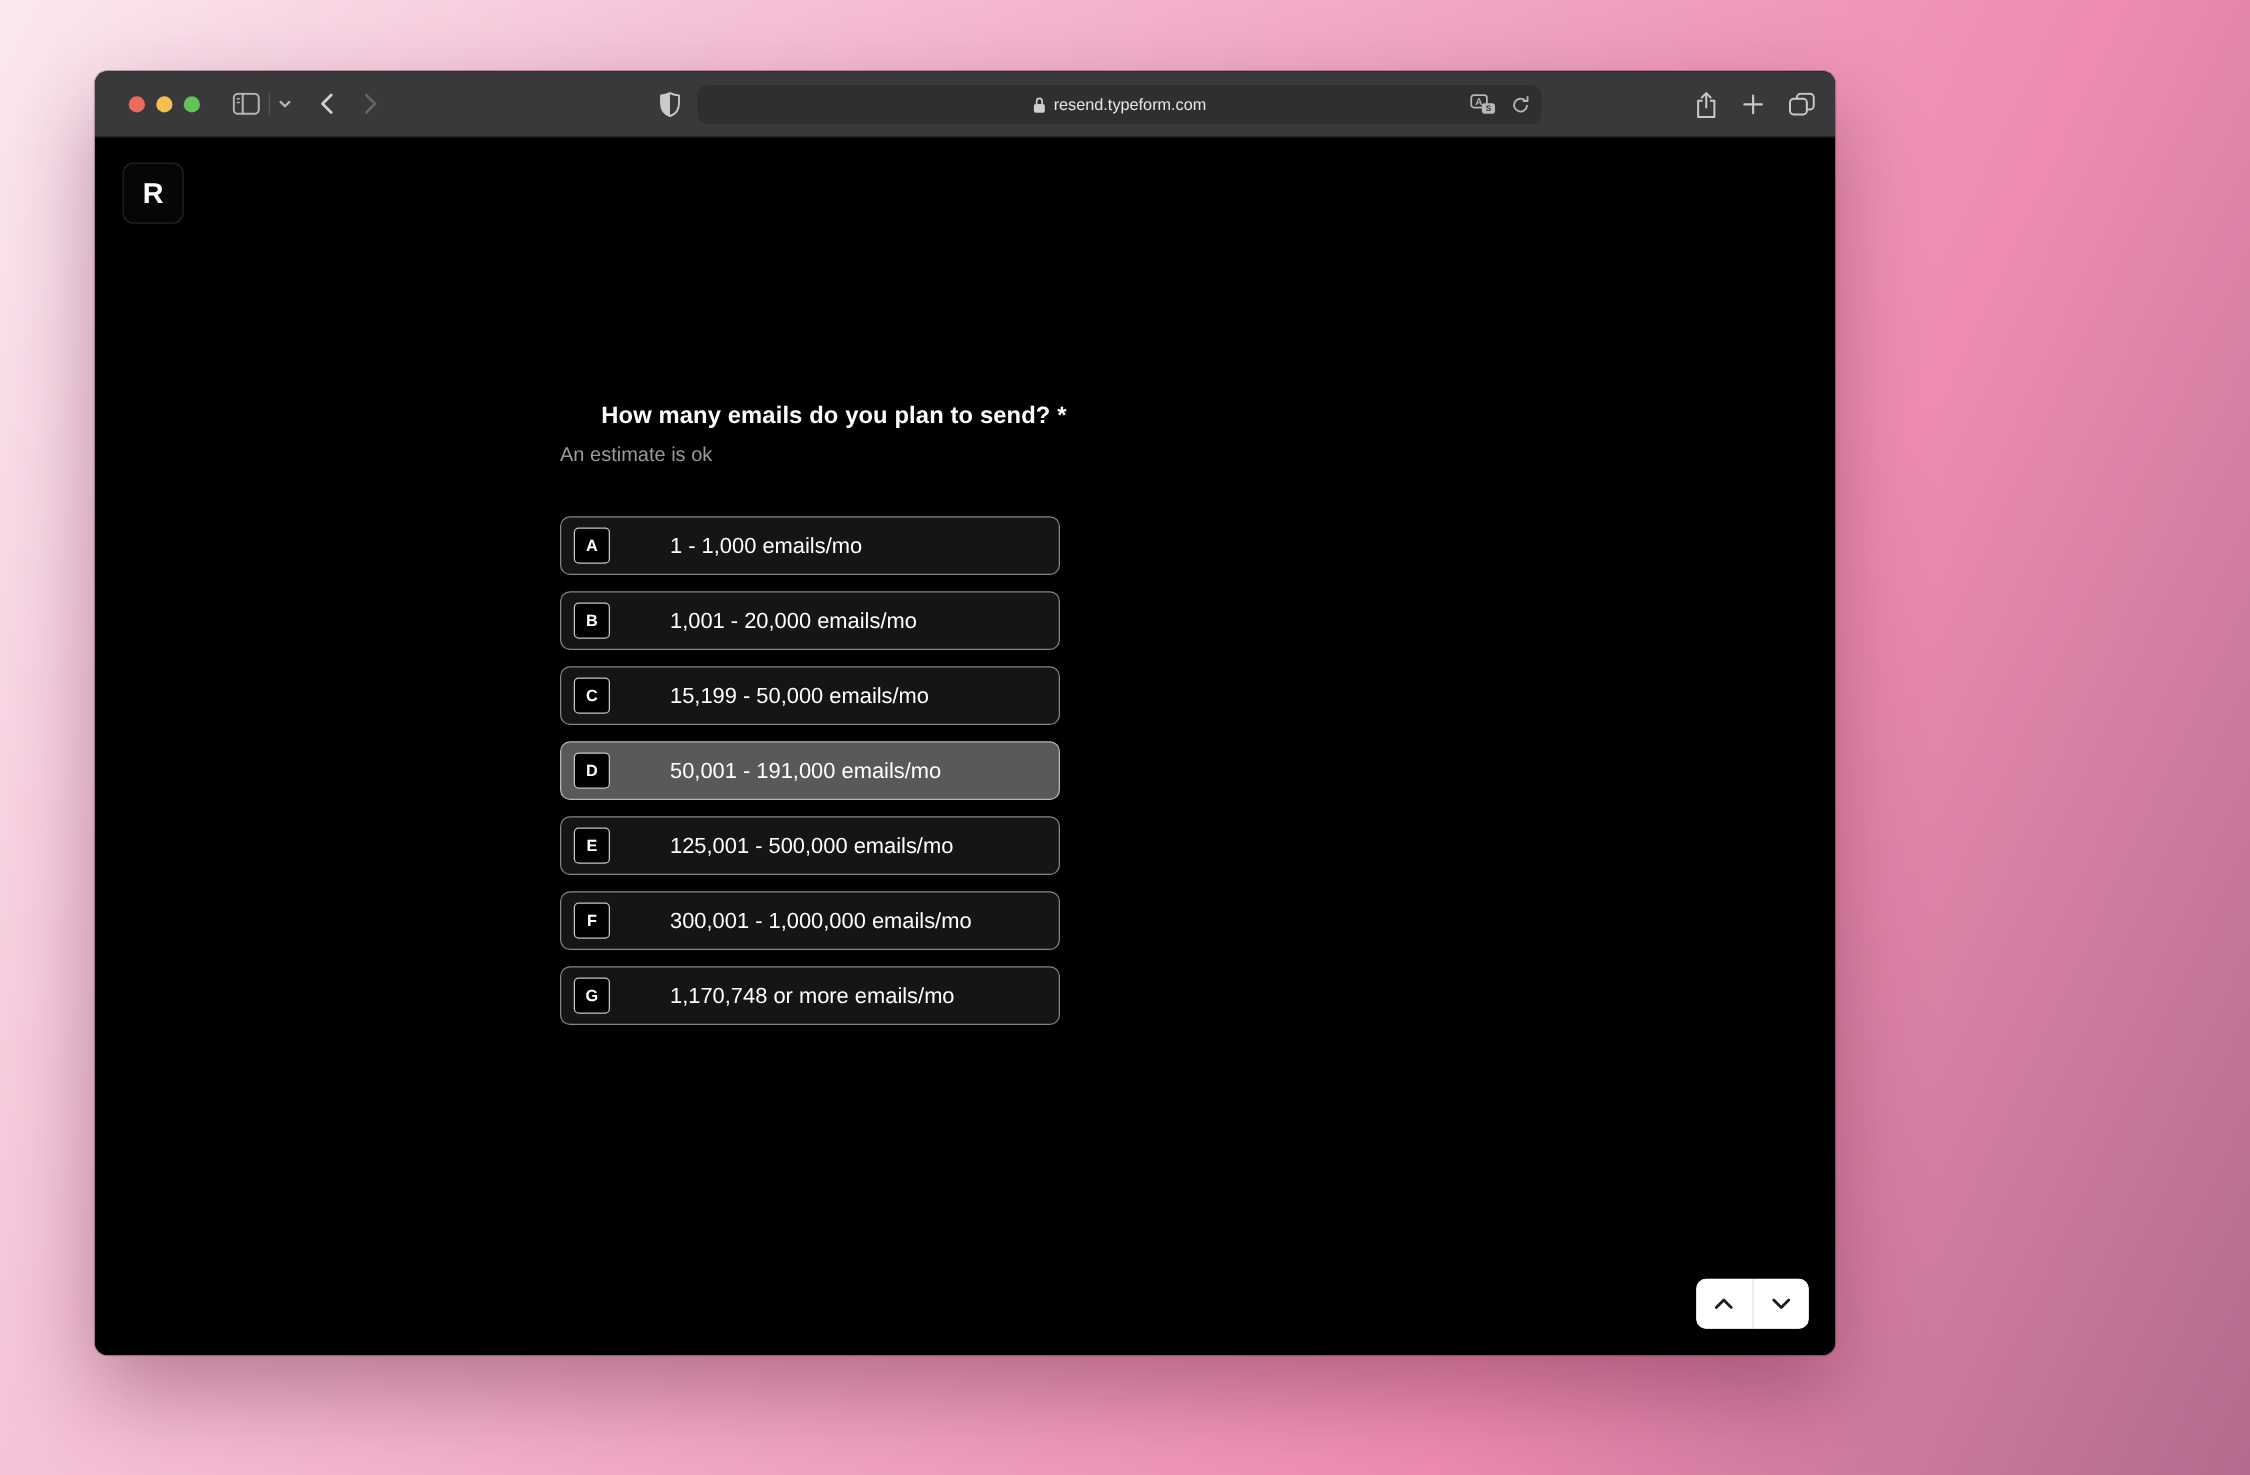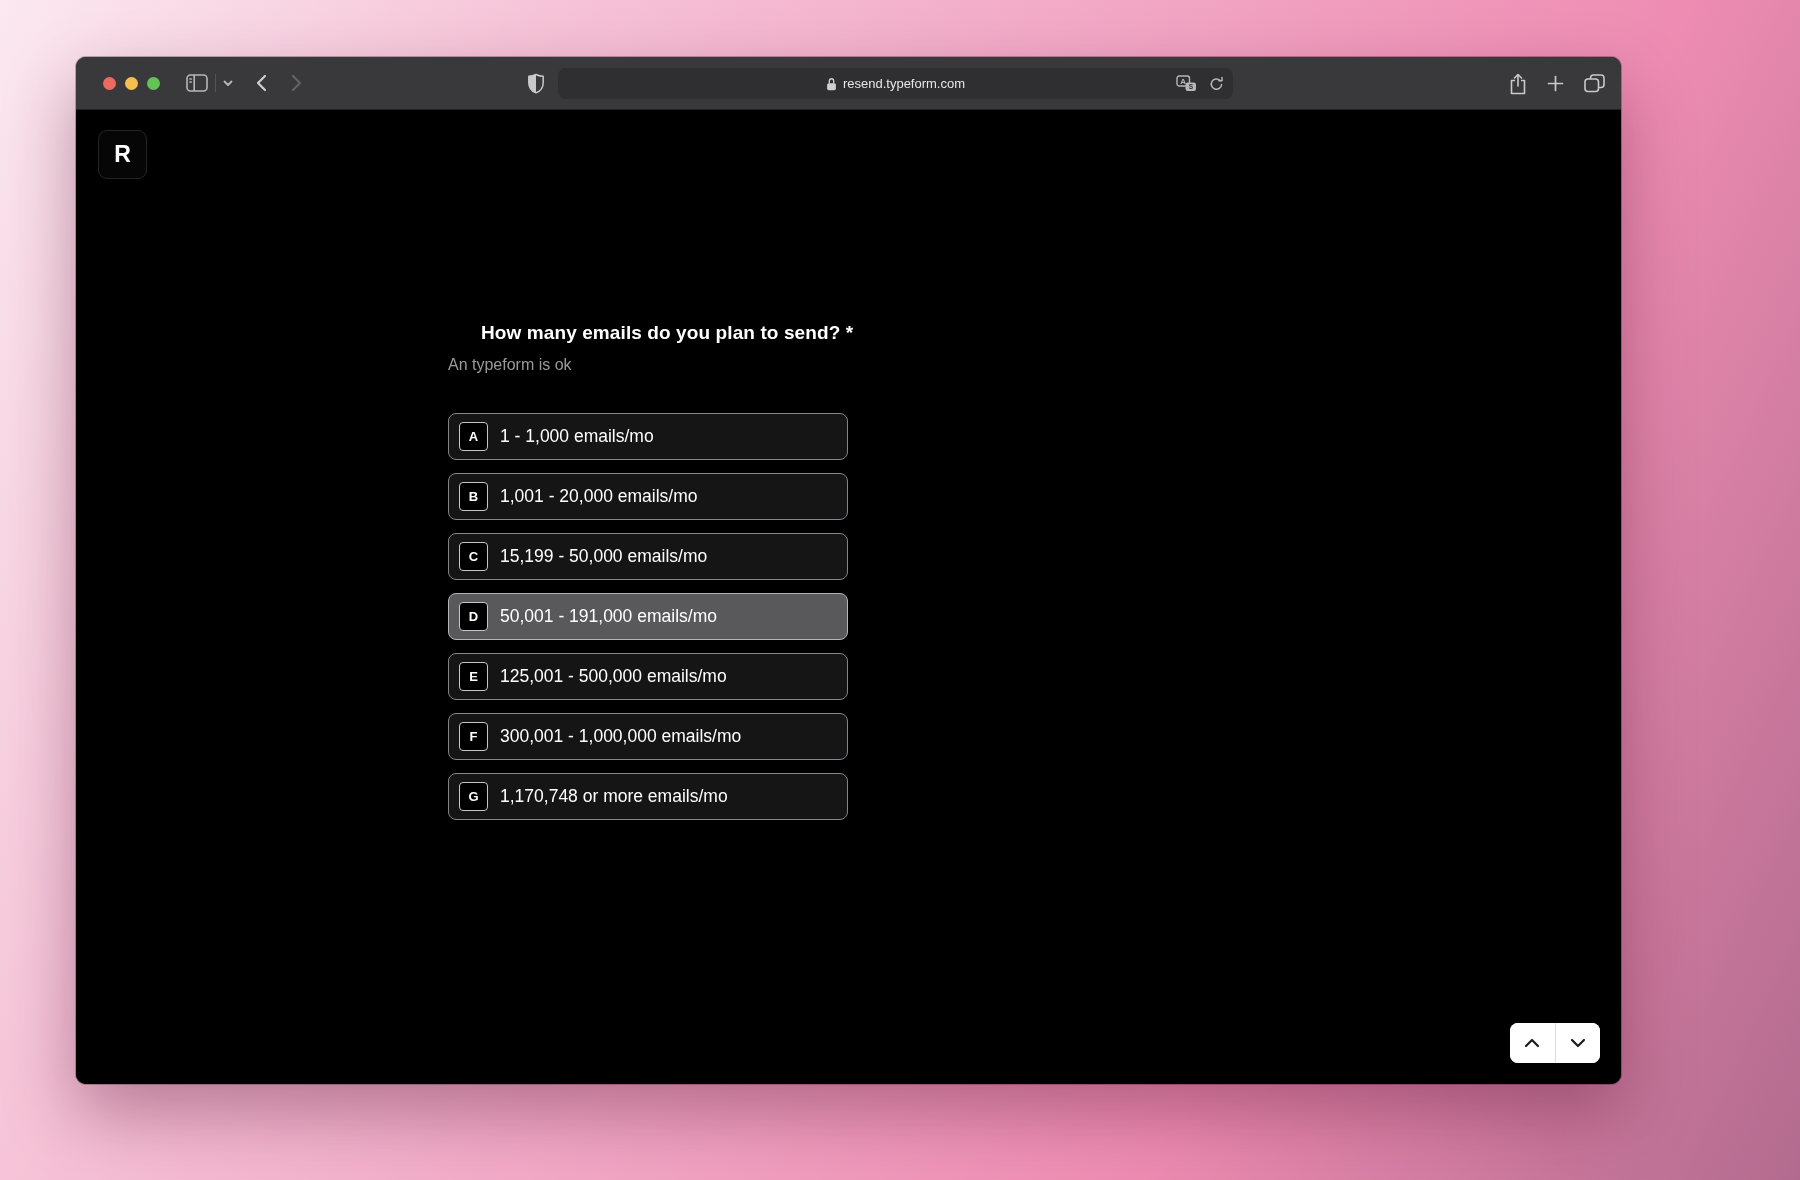--- a/index.html
+++ b/index.html
@@ -5,21 +5,21 @@
   * { margin:0; padding:0; box-sizing:border-box; }
   html,body { width:1800px; height:1180px; overflow:hidden; }
   body {
     font-family:"Liberation Sans","DejaVu Sans",sans-serif;
     background:linear-gradient(115deg,#fbe8f0 0%,#f6c4d8 23%,#ee8cb2 72%,#b26b8e 100%);
     position:relative;
   }
 
   
   .window {
-    position:absolute; left:76px; top:57px; width:1545px; height:1027px;
+    position:absolute; left:76px; top:57px; width:1392px; height:1027px;
     border-radius:10px; overflow:hidden;
     box-shadow:0 30px 70px rgba(90,25,55,.40), 0 0 0 1px rgba(0,0,0,.25);
     display:flex; flex-direction:column; background:#000;
   }
   .toolbar {
     height:53px; flex:0 0 53px; background:#39393b; position:relative;
     display:flex; align-items:center; padding:0 16px 0 27px;
     border-bottom:1px solid #222224;
   }
   .traffic { display:flex; gap:9px; margin-right:26px; }
@@ -59,21 +59,21 @@
     cursor:pointer; text-align:left; font-family:inherit;
   }
   .option.highlighted { background:#59595b; border-color:#b6b6b8; }
   .key-badge {
     width:29px; height:29px; flex:0 0 29px; border-radius:4px;
     background:#000; border:1px solid #c6c6c8;
     color:#fff; font-size:13px; font-weight:bold;
     display:flex; align-items:center; justify-content:center;
     margin-right:12px;
   }
-  .option-label { color:#fff; font-size:17.5px; font-weight:400; }
+  .option-label { color:#fff; font-size:17.5px; font-weight:400;margin-left:36px; }
 
   .nav-box {
     position:absolute; right:21px; bottom:21px; width:90px; height:40px;
     background:#fff; border-radius:8px; display:flex; overflow:hidden;
     box-shadow:0 1px 3px rgba(0,0,0,.4);
   }
   .nav-box button {
     flex:1; background:#fff; border:none; display:flex; align-items:center; justify-content:center;
     color:#1d1d1f; cursor:pointer;
   }
@@ -197,21 +197,21 @@
       </button>
     </div>
   </div>
 
   <div class="page">
 
     <div class="r-logo">R</div>
 
     <div class="question-wrap">
       <div class="q-title"><span>How many emails do you plan to send?</span> <span>*</span></div>
-      <div class="q-subtitle">An typeform is ok</div>
+      <div class="q-subtitle">An estimate is ok</div>
 
       <div class="options">
 
           <button class="option">
             <span class="key-badge">A</span>
             <span class="option-label">1 - 1,000 emails/mo</span>
           </button>
 
           <button class="option">
             <span class="key-badge">B</span>

